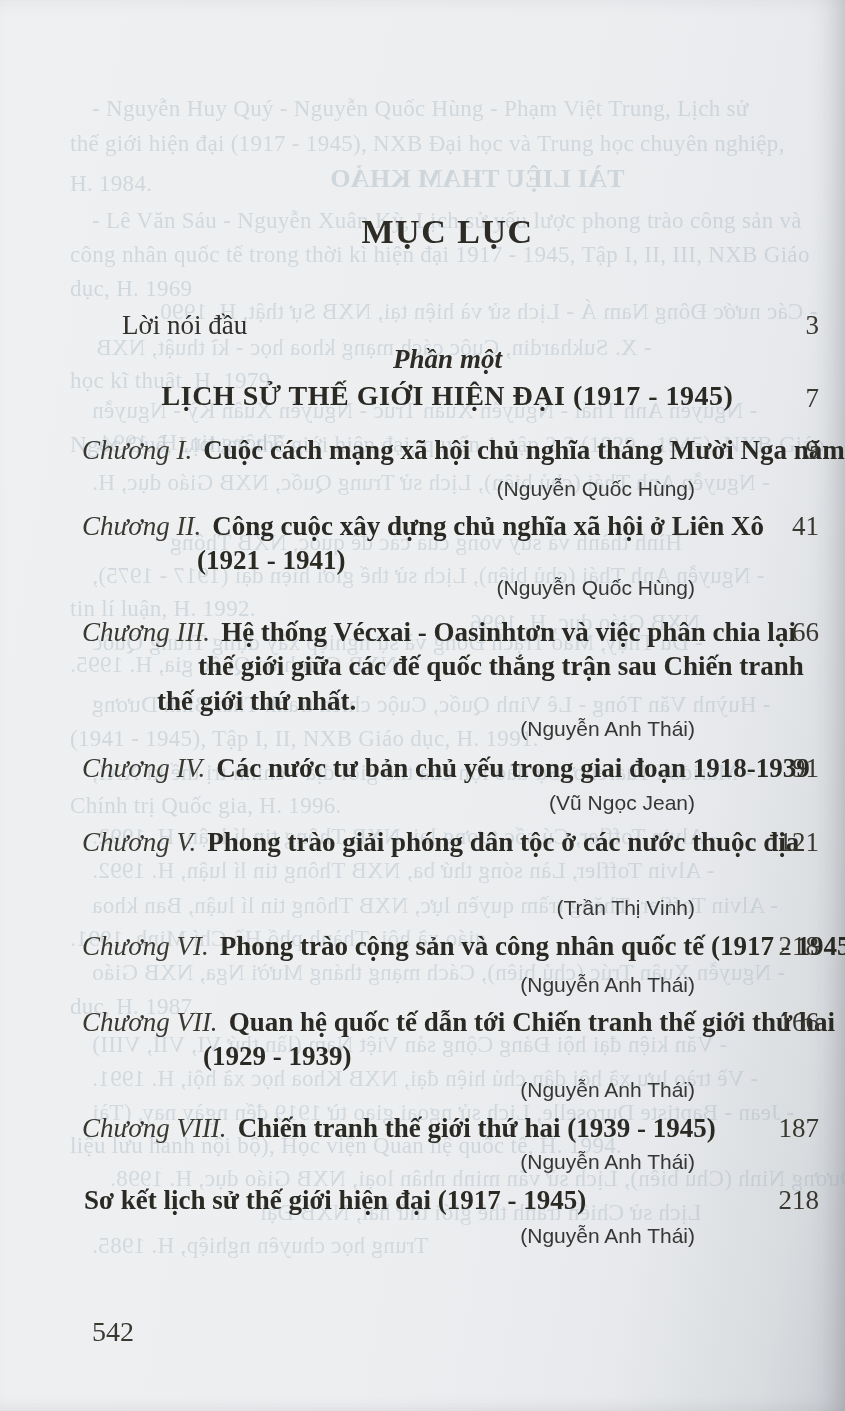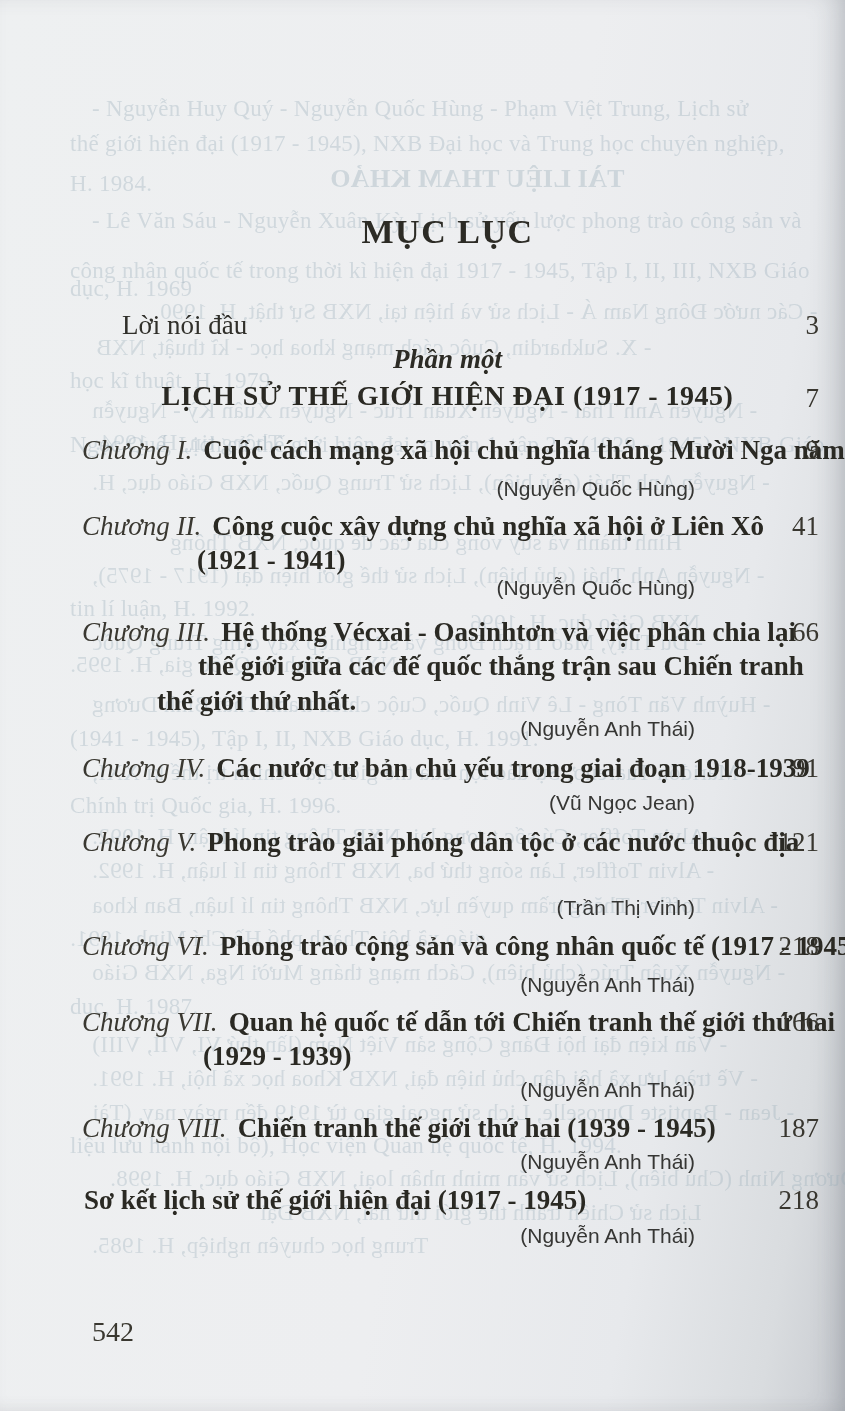--- a/index.html
+++ b/index.html
@@ -63,21 +63,21 @@
 <body>
 
 <div class="page">
 
   <div class="bleed-layer">
       <div class="bleed" style="top: 96px; left: 92px;">- Nguyễn Huy Quý - Nguyễn Quốc Hùng - Phạm Việt Trung, Lịch sử</div>
       <div class="bleed" style="top: 131px; left: 70px;">thế giới hiện đại (1917 - 1945), NXB Đại học và Trung học chuyên nghiệp,</div>
       <div class="bleed mir bld" style="top: 166px; left: 330px;">TÀI LIỆU THAM KHẢO</div>
       <div class="bleed" style="top: 171px; left: 70px;">H. 1984.</div>
       <div class="bleed" style="top: 208px; left: 92px;">- Lê Văn Sáu - Nguyễn Xuân Kỳ, Lịch sử yếu lược phong trào công sản và</div>
-      <div class="bleed" style="top: 258px; left: 70px;">công nhân quốc tế trong thời kì hiện đại 1917 - 1945, Tập I, II, III, NXB Giáo</div>
+      <div class="bleed" style="top: 242px; left: 70px;">công nhân quốc tế trong thời kì hiện đại 1917 - 1945, Tập I, II, III, NXB Giáo</div>
       <div class="bleed" style="top: 276px; left: 70px;">dục, H. 1969</div>
       <div class="bleed mir" style="top: 299px; left: 160px;">- Các nước Đông Nam Á - Lịch sử và hiện tại, NXB Sự thật, H. 1990</div>
       <div class="bleed mir" style="top: 335px; left: 96px;">- X. Sukhardin, Cuộc cách mạng khoa học - kĩ thuật, NXB</div>
       <div class="bleed" style="top: 368px; left: 70px;">học kĩ thuật, H. 1979</div>
       <div class="bleed mir" style="top: 430px; left: 95px;">Thông tin, H. 1994.</div>
       <div class="bleed mir" style="top: 398px; left: 92px;">- Nguyễn Anh Thái - Nguyễn Xuân Trúc - Nguyễn Xuân Kỳ - Nguyễn</div>
       <div class="bleed" style="top: 432px; left: 70px;">Ngọc Quế, Lịch sử thế giới hiện đại, quyển 1, tập 2,3 (1929 - 1945), NXB Giáo</div>
       <div class="bleed mir" style="top: 470px; left: 92px;">- Nguyễn Anh Thái (chủ biên), Lịch sử Trung Quốc, NXB Giáo dục, H.</div>
       <div class="bleed mir" style="top: 530px; left: 170px;">Hình thành và suy vong của các đế quốc, NXB Thông</div>
       <div class="bleed mir" style="top: 563px; left: 92px;">- Nguyễn Anh Thái (chủ biên), Lịch sử thế giới hiện đại (1917 - 1975),</div>

